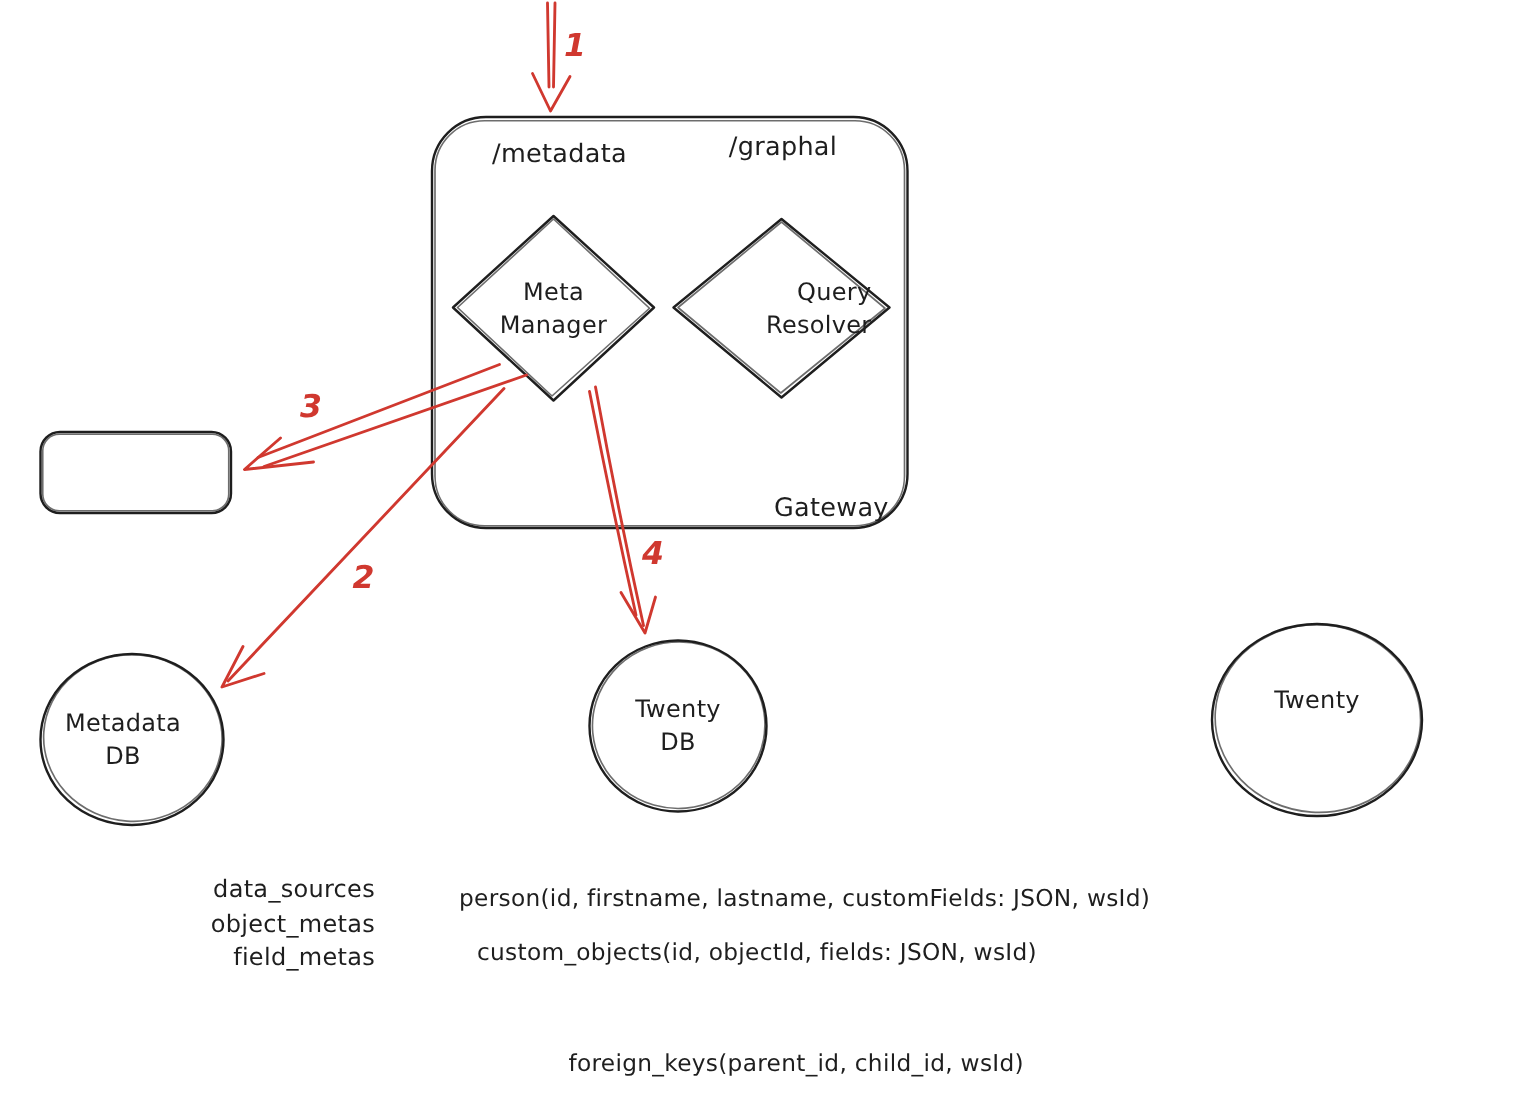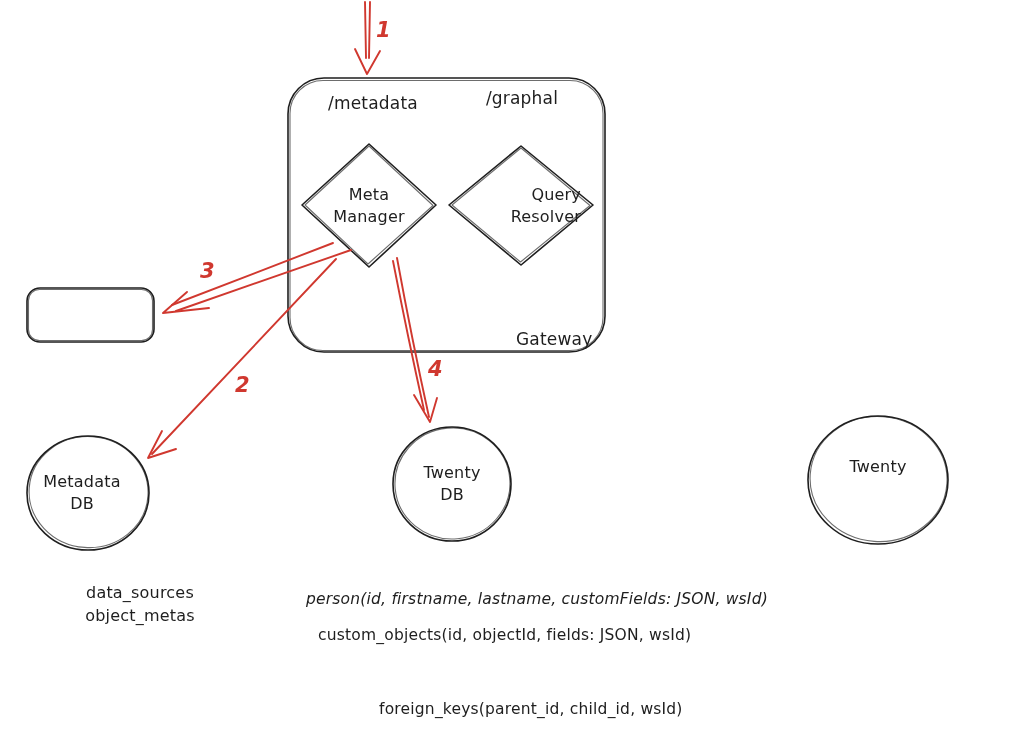--- a/index.html
+++ b/index.html
@@ -15,21 +15,21 @@
     font-family:"DejaVu Sans","Liberation Sans",sans-serif;
     color:var(--stroke);
     overflow:hidden;
   }
   svg.layer{position:absolute;left:0;top:0;width:1024px;height:730px;}
   .ink{fill:none;stroke:var(--stroke);stroke-width:1.6;stroke-linecap:round;stroke-linejoin:round;}
   .ink2{fill:none;stroke:var(--stroke);stroke-width:1.1;stroke-linecap:round;stroke-linejoin:round;opacity:.65;}
   .redln{fill:none;stroke:var(--red);stroke-width:1.9;stroke-linecap:round;stroke-linejoin:round;}
   .label{position:absolute;text-align:center;font-size:16px;line-height:22px;letter-spacing:.2px;white-space:nowrap;}
   .label.small{font-size:15.5px;}
-  .label.left{text-align:center;}
+  .label.left{text-align:right;}
   .label.right{text-align:left;}
   .rednum{position:absolute;color:var(--red);font-size:21px;font-weight:bold;font-style:italic;line-height:21px;}
 </style>
 </head>
 <body>
 
 <div class="canvas">
 
   <svg class="layer" viewBox="0 0 1024 730">
 
@@ -119,23 +119,24 @@
     <div>DB</div>
   </div>
 
   <div class="label" style="left:807px;top:456px;width:142px;">
     <div>Twenty</div>
   </div>
 
   <div class="label left" style="left:30px;top:582px;width:220px;line-height:22.5px;">
     <div>data_sources</div>
     <div>object_metas</div>
+    <div>field_metas</div>
   </div>
 
-  <div class="label left small" style="left:306px;top:588px;font-style:italic;">person(id, firstname, lastname, customFields: JSON, wsId)</div>
+  <div class="label left small" style="left:306px;top:588px;">person(id, firstname, lastname, customFields: JSON, wsId)</div>
 
   <div class="label left small" style="left:318px;top:624px;">custom_objects(id, objectId, fields: JSON, wsId)</div>
 
 
   <div class="label left small" style="left:343px;top:698px;margin-left:36px;">foreign_keys(parent_id, child_id, wsId)</div>
 
   <div class="rednum" style="left:376px;top:20px;">1</div>
   <div class="rednum" style="left:200px;top:261px;">3</div>
   <div class="rednum" style="left:235px;top:375px;">2</div>
   <div class="rednum" style="left:428px;top:359px;">4</div>

